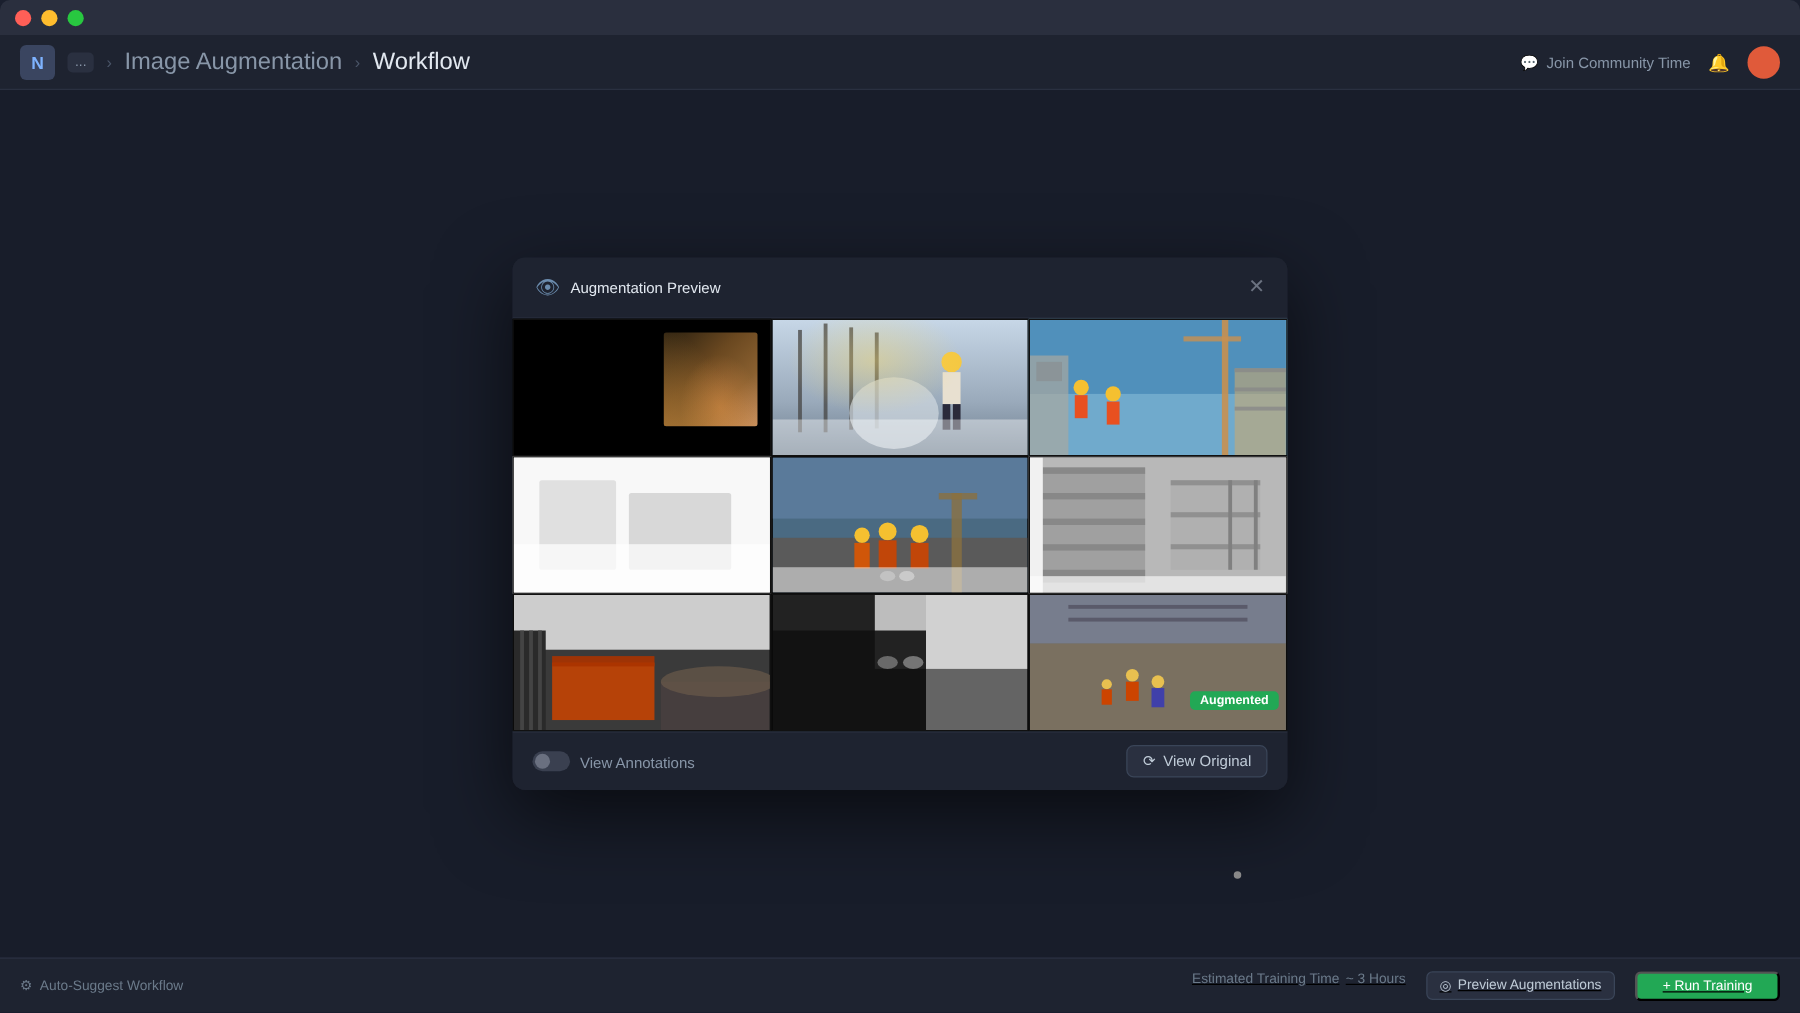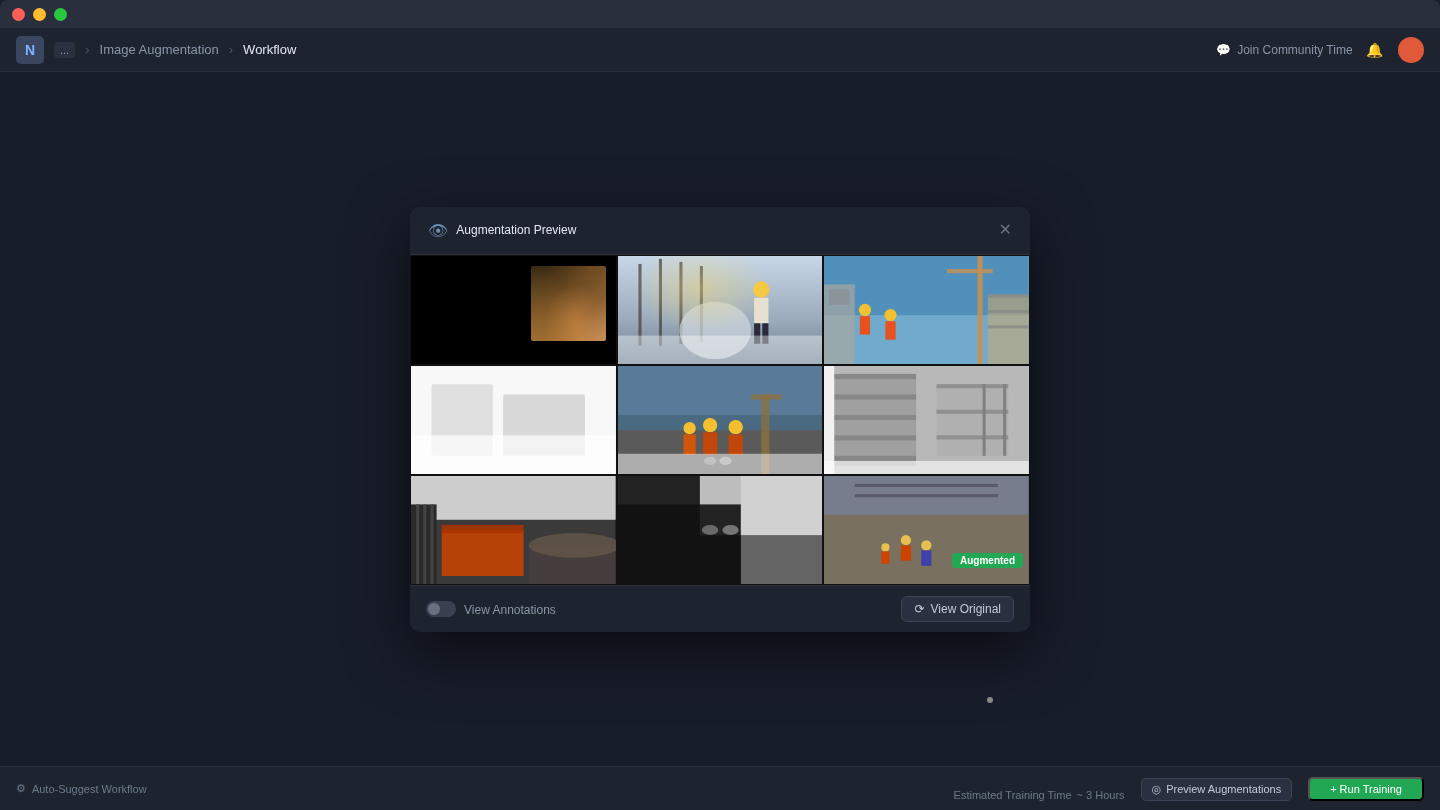--- a/index.html
+++ b/index.html
@@ -68,21 +68,21 @@
       color: #8896a8;
       font-size: 11px;
       cursor: pointer;
     }
     .breadcrumb-sep {
       color: #4a5568;
       font-size: 13px;
     }
     .breadcrumb-item {
       color: #8896a8;
-      font-size: 13px;
+      font-size: 19px;
       cursor: pointer;
     }
     .breadcrumb-item.active {
       color: #e2e8f0;
       font-weight: 400;
     }
     .topbar-right {
       display: flex;
       align-items: center;
       gap: 14px;
@@ -268,22 +268,23 @@
     }
     .statusbar-left {
       display: flex;
       align-items: center;
       gap: 6px;
       color: #6b7a8a;
       font-size: 11px;
     }
     .statusbar-right {
       display: flex;
-      align-items: flex-end;
+      align-items: flex-start;
       gap: 16px;
+      text-decoration: underline;
     }
     .statusbar-item {
       display: flex;
       align-items: center;
       gap: 5px;
       color: #6b7a8a;
       font-size: 11px;
     }
     .preview-aug-btn {
       display: flex;

